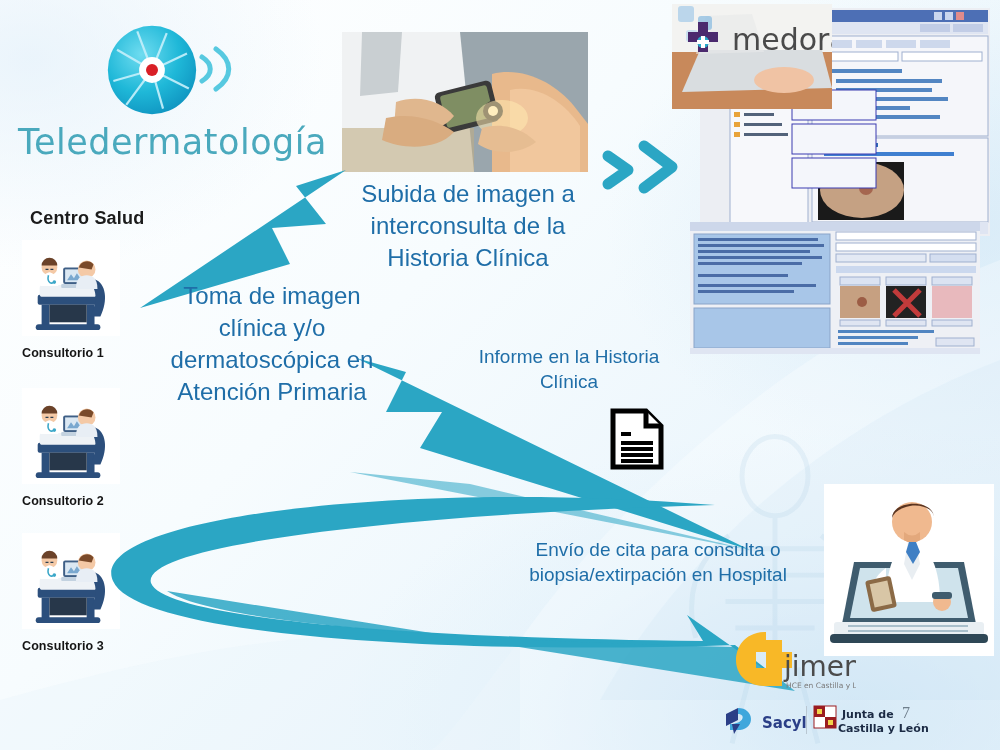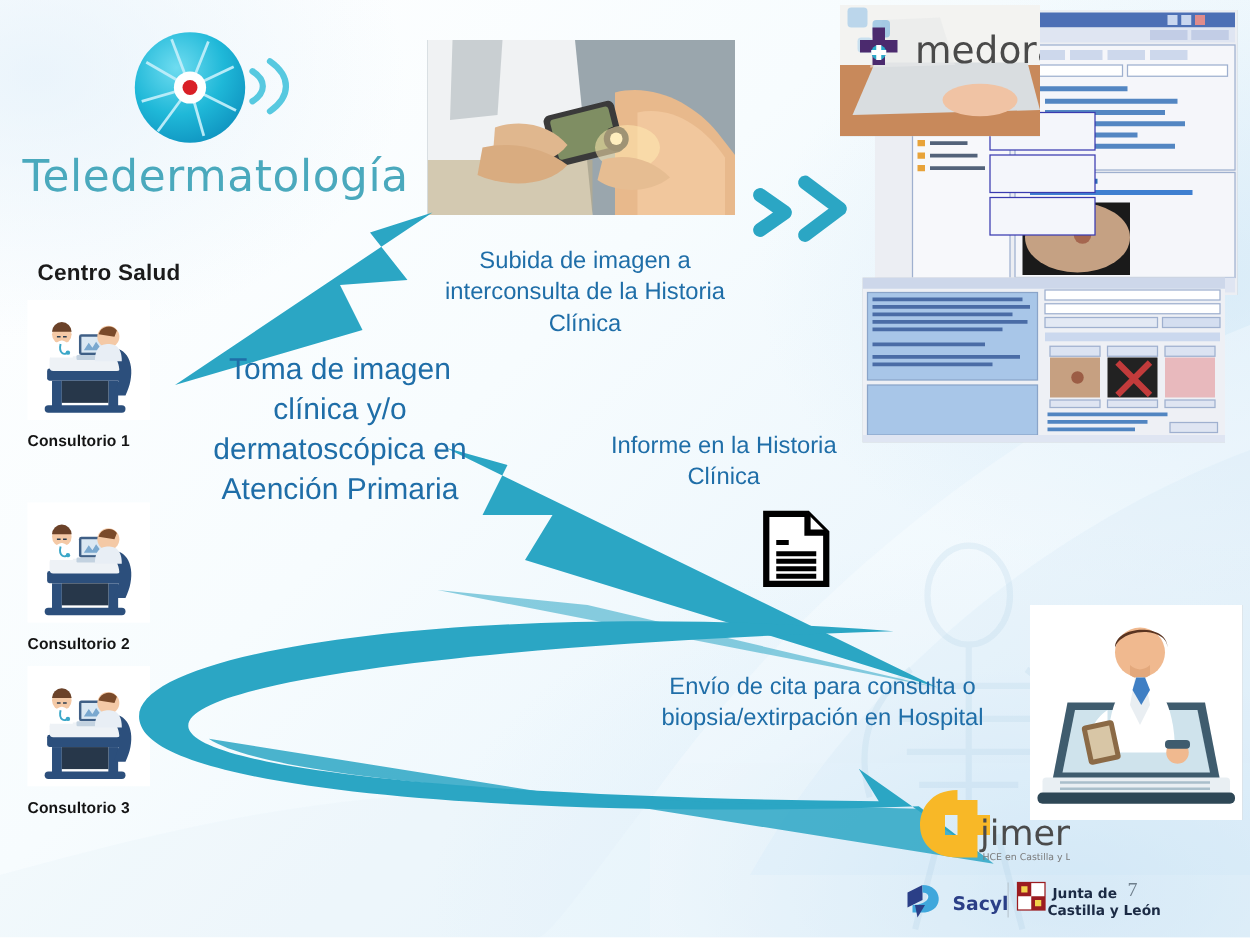--- a/index.html
+++ b/index.html
@@ -35,36 +35,36 @@
   .centro-title{
     position:absolute;left:30px;top:208px;font-size:18px;font-weight:bold;
     color:#1b1b1b;letter-spacing:.2px;
   }
   .room{position:absolute;left:22px;width:98px;}
   .room-img{width:98px;height:96px;background:#fff;display:block;}
   .room-label{
     margin-top:10px;font-size:12.5px;font-weight:bold;color:#141414;
     letter-spacing:.1px;text-align:left;
   }
-  #room-0{top:240px;} #room-1{top:402px;} #room-2{top:533px;}
+  #room-0{top:240px;} #room-1{top:388px;} #room-2{top:533px;}
 
   
   .photo{position:absolute;overflow:hidden;background:#cfd6da;}
   #photo-derma{left:342px;top:32px;width:246px;height:140px;}
   #shot-medora{left:672px;top:4px;width:160px;height:105px;z-index:6;}
   #shot-win1{left:700px;top:8px;width:290px;height:228px;z-index:4;}
   #shot-win2{left:690px;top:222px;width:290px;height:132px;z-index:5;}
   #photo-doctor{left:824px;top:484px;width:170px;height:172px;z-index:6;}
 
   
   .txt{position:absolute;color:#1f6ea8;line-height:1.34;}
   .txt.c{text-align:center;}
-  #txt-subida{left:352px;top:196px;width:232px;font-size:19px;}
+  #txt-subida{left:352px;top:178px;width:232px;font-size:24px;}
   #txt-toma{left:158px;top:280px;width:228px;font-size:24px;text-align:center;}
-  #txt-informe{left:464px;top:344px;width:230px;font-size:19px;}
+  #txt-informe{left:454px;top:344px;width:230px;font-size:19px;}
   #txt-cita{left:740px;top:372px;width:242px;font-size:19px;}
   #txt-envio{left:508px;top:537px;width:300px;font-size:19px;}
 
   
   .arrow-svg{position:absolute;pointer-events:none;}
   #arr-up1{left:140px;top:168px;width:250px;height:150px;}
   #arr-up2{left:350px;top:352px;width:400px;height:200px;}
   #arr-curve{left:95px;top:495px;width:720px;height:215px;}
   #chevrons{left:598px;top:136px;width:92px;height:62px;}
   #doc-icon{position:absolute;left:610px;top:408px;width:54px;height:62px;}

